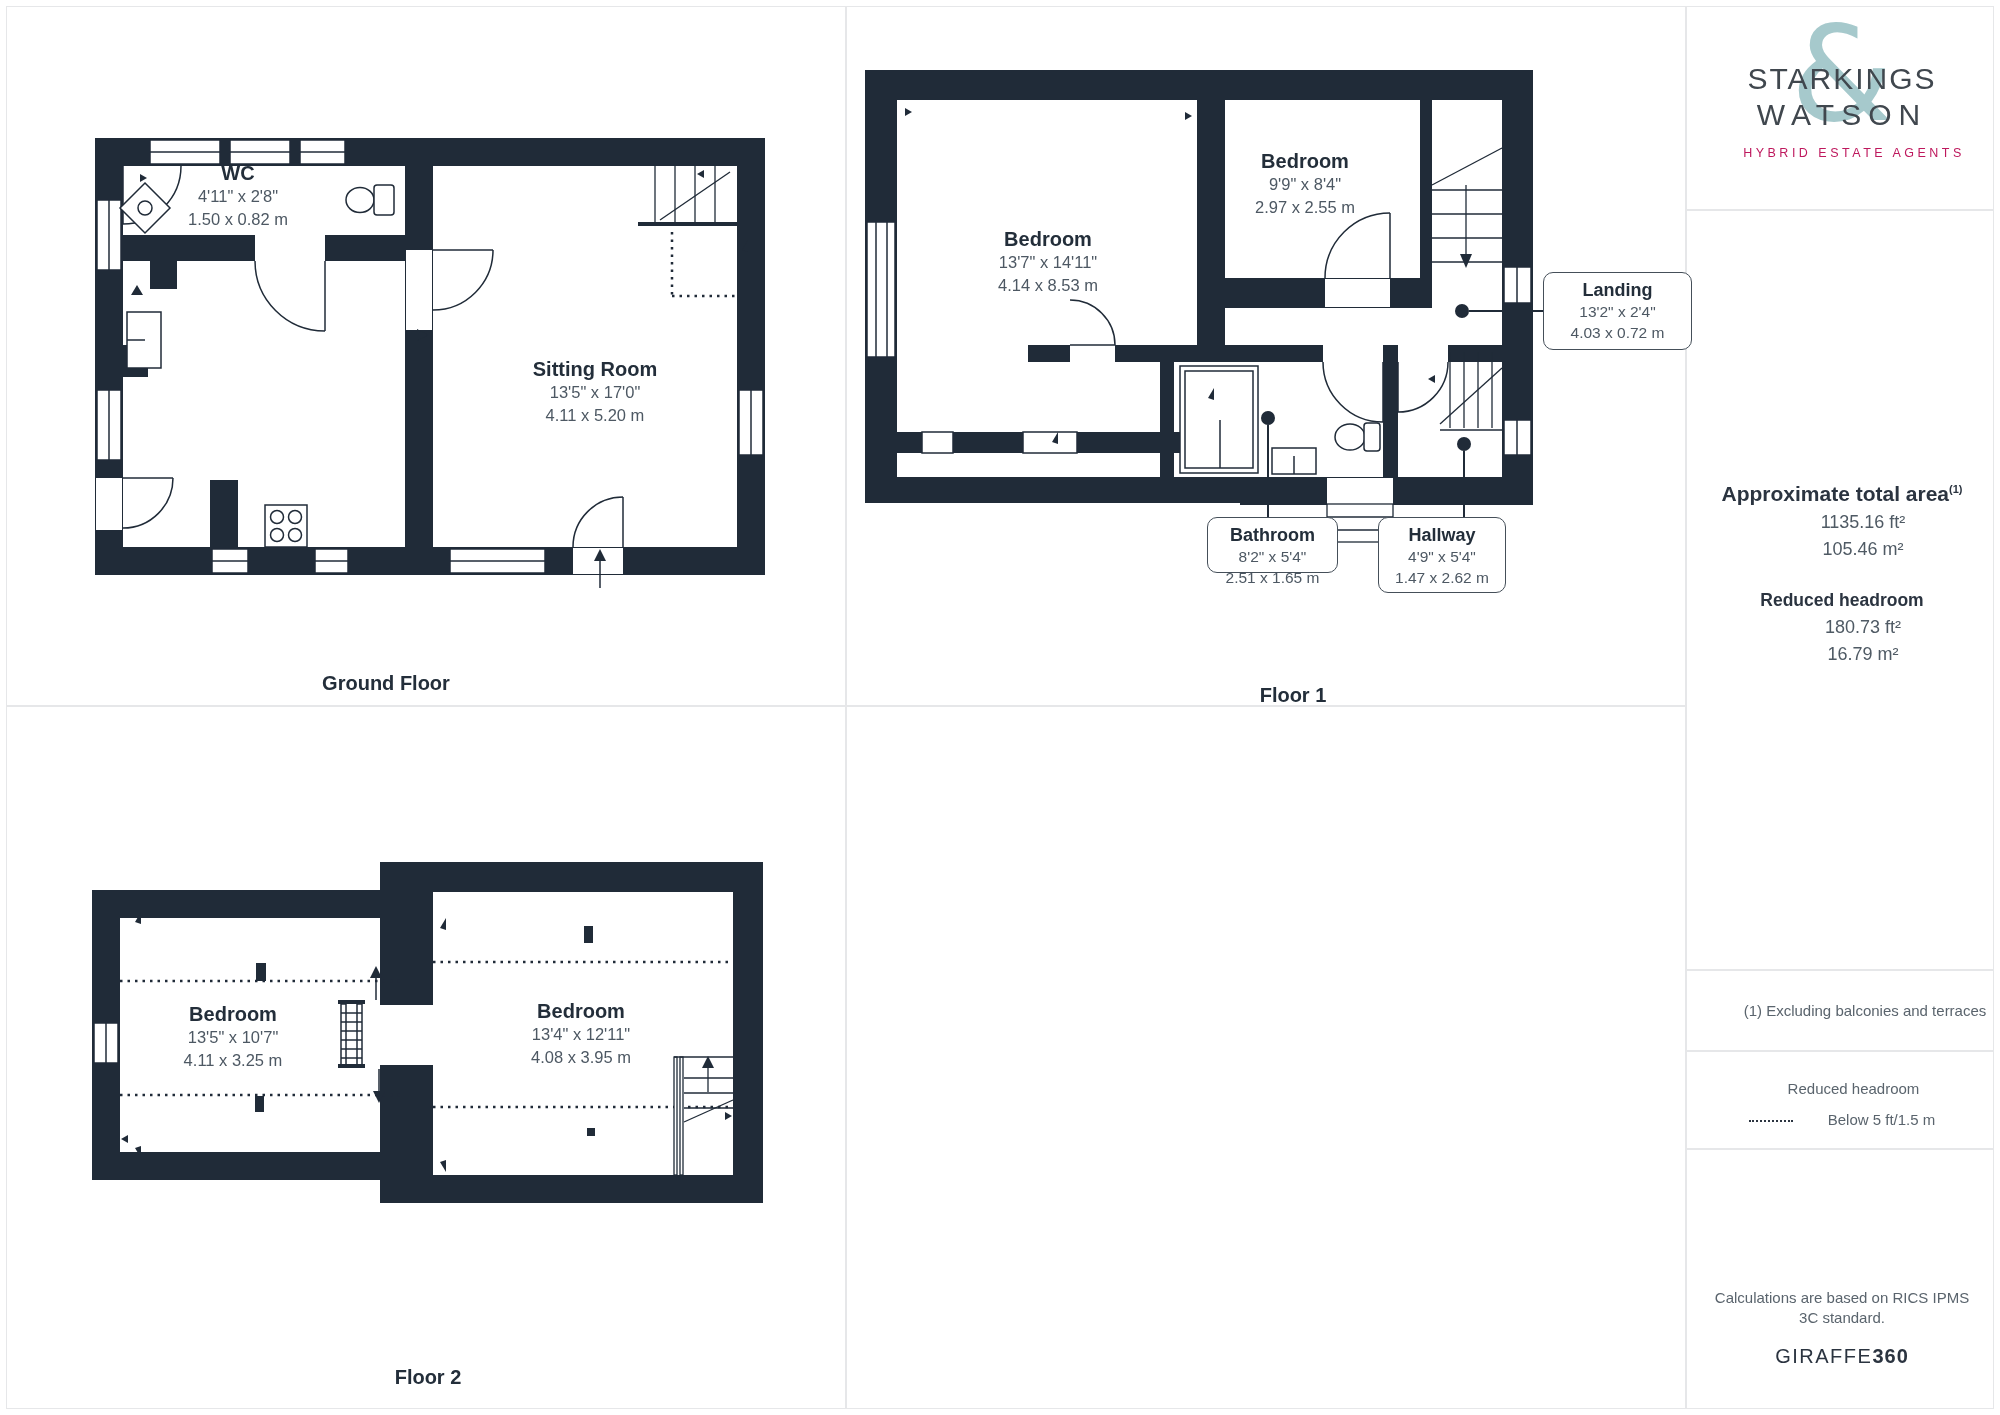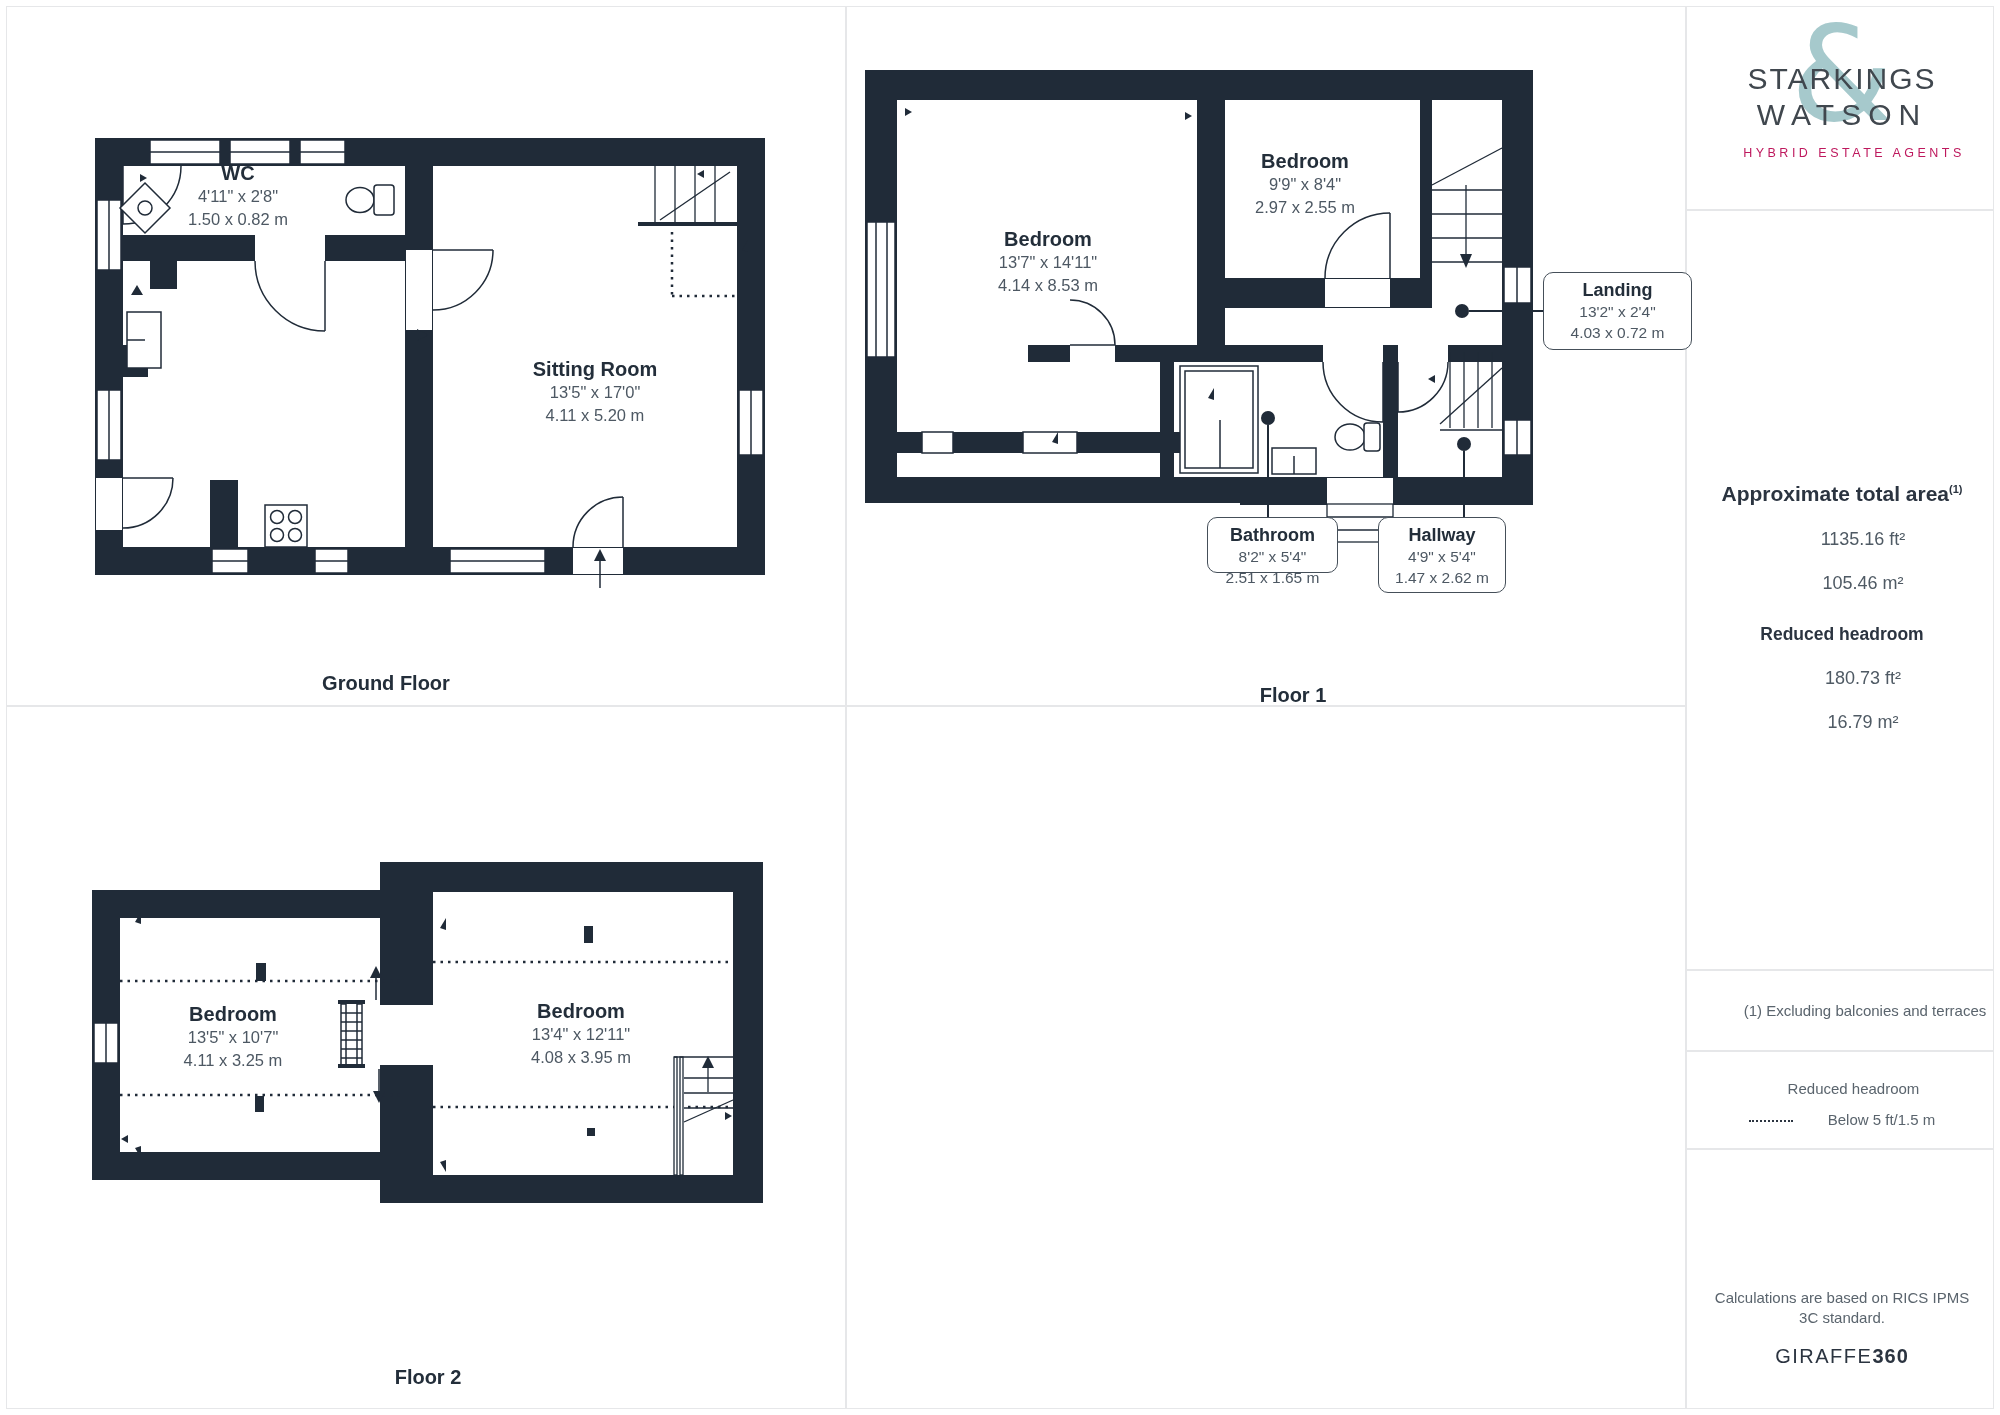--- a/index.html
+++ b/index.html
@@ -20,21 +20,21 @@
   .callout .dim{font-size:15.5px;color:#4d5863;}
   
   .sidebar-block{position:absolute;left:1686px;width:312px;text-align:center;}
   .logo-amp{position:absolute;left:0;right:0;top:8px;font-family:"DejaVu Sans",sans-serif;
             font-size:132px;color:#a6c9cc;z-index:0;line-height:1;}
   .logo-l1{position:relative;z-index:1;margin-top:62px;font-size:30px;letter-spacing:2px;color:#40474e;}
   .logo-l2{position:relative;z-index:1;font-size:30px;letter-spacing:7px;color:#40474e;margin-top:2px;}
   .logo-tag{position:relative;z-index:1;margin-top:14px;font-size:12.5px;letter-spacing:3.5px;color:#be185d;padding-left:24px;}
   .area-title{font-weight:bold;font-size:21px;color:#2b3440;}
   .area-title sup{font-size:11px;}
-  .area-val{font-size:18px;color:#4f5a64;margin-top:23px;padding-left:42px;}
+  .area-val{font-size:18px;color:#4f5a64;margin-top:6px;padding-left:42px;}
   .rh-title{font-weight:bold;font-size:17.5px;color:#2b3440;margin-top:30px;}
   .note-text{font-size:15px;color:#5a646d;padding-left:23px;}
   .legend-sample{display:inline-block;width:44px;border-top:2.5px dotted #2b3440;vertical-align:middle;margin-right:12px;}
   .disclaimer{font-size:15px;line-height:20px;color:#5a646d;}
   .giraffe{font-size:20px;color:#2b3440;letter-spacing:1.5px;}
   .giraffe b{letter-spacing:1px;}
 </style>
 </head>
 <body>
 

